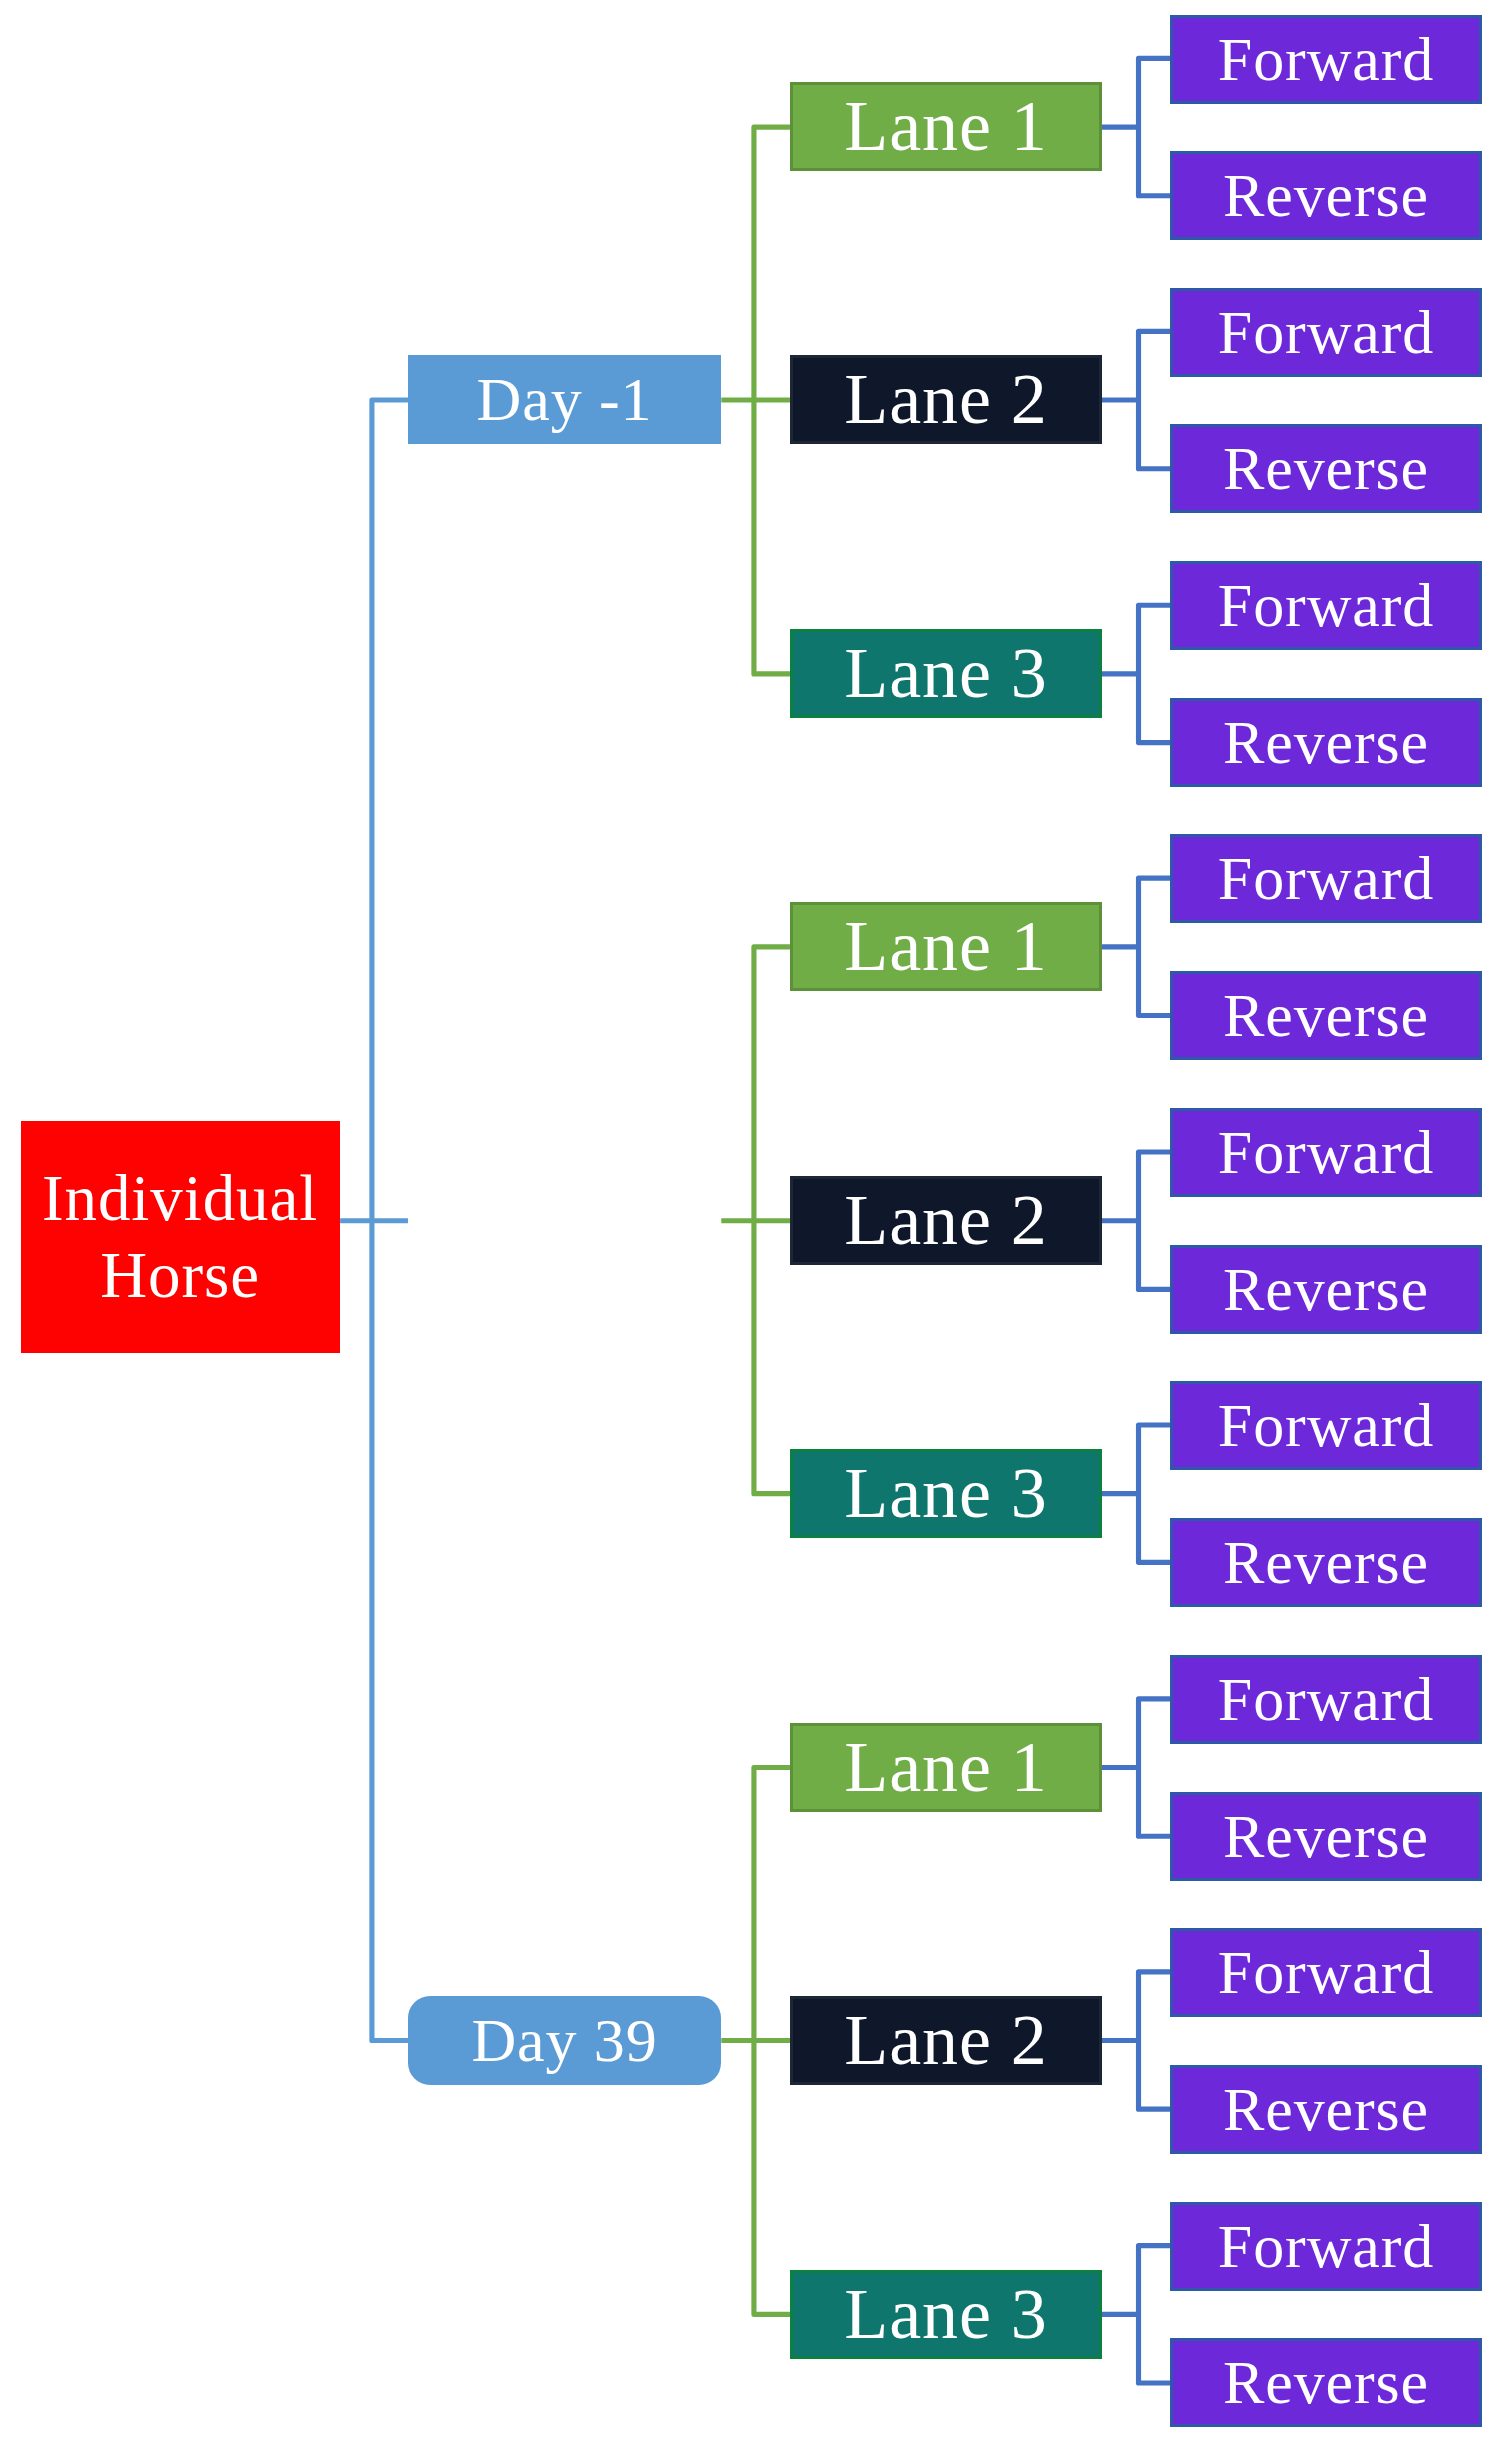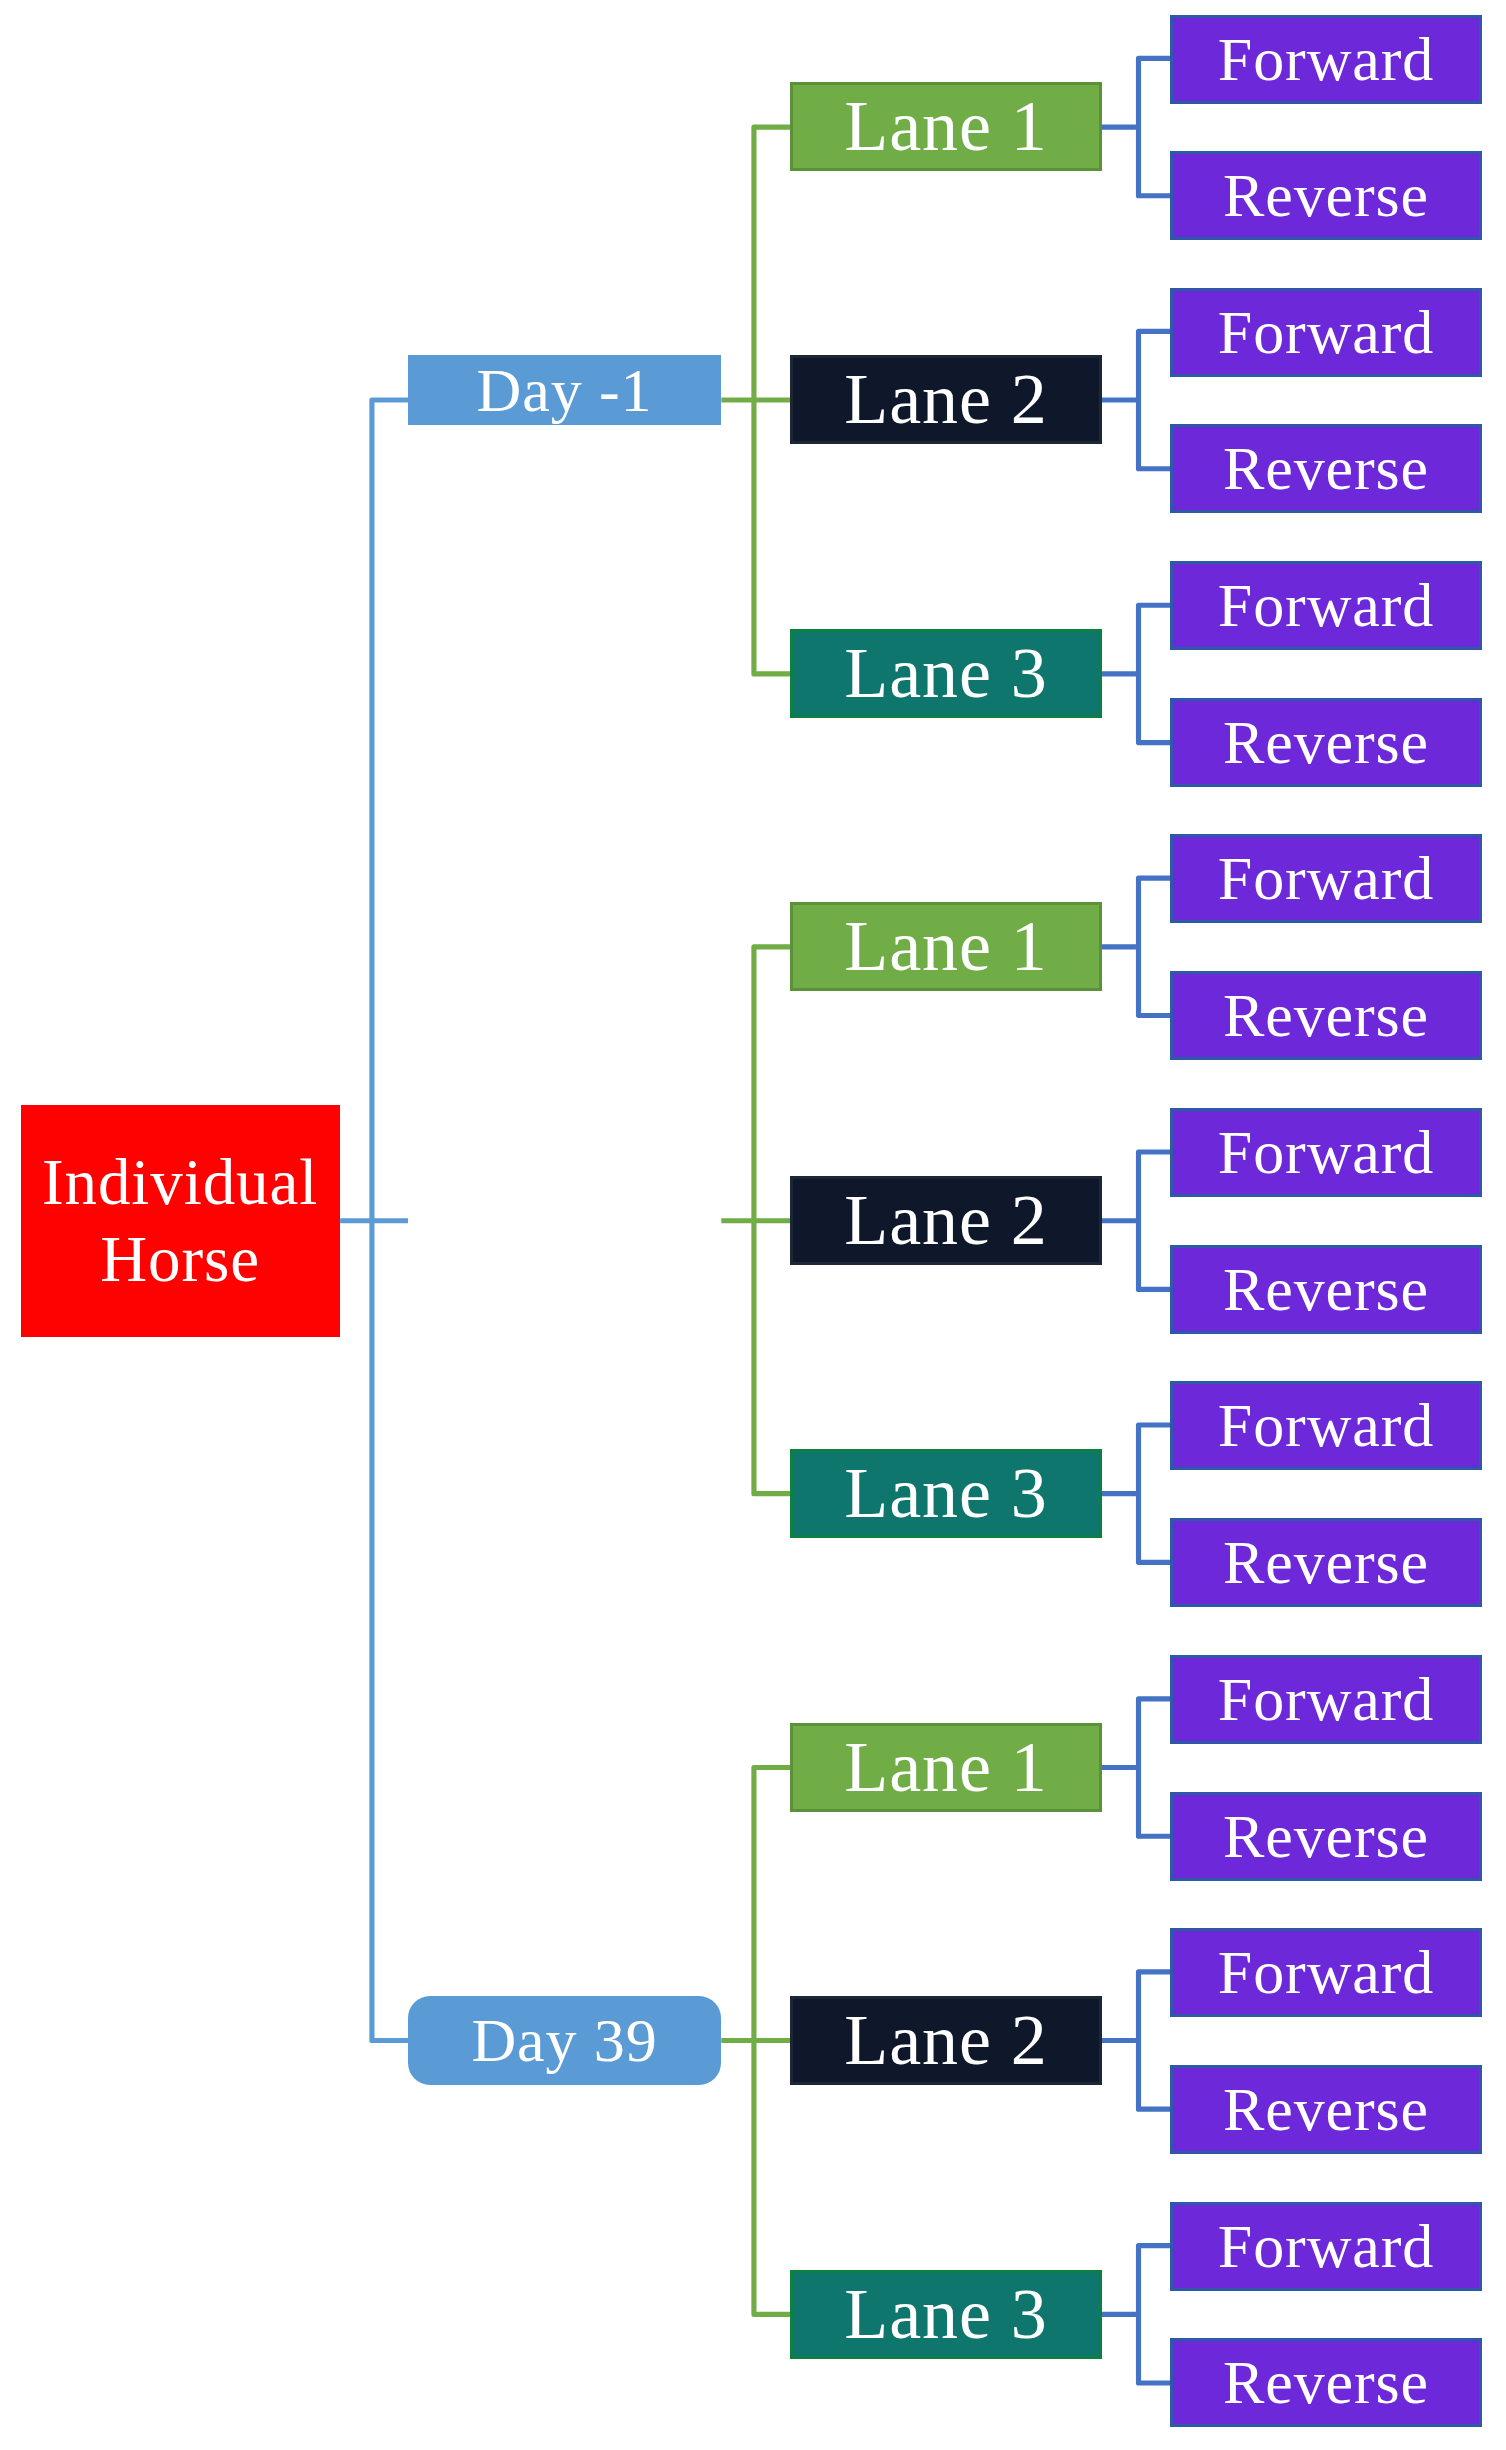--- a/index.html
+++ b/index.html
@@ -21,20 +21,21 @@
     color:#ffffff;
     white-space:nowrap;
     letter-spacing:0.9px;
   }
   .root{
     background:#fe0202;
     font-size:65px;
     line-height:1.18;
     text-align:center;
     white-space:normal;
+    margin-top:16px;
   }
   .day{
     background:#5b9bd5;
     font-size:62px;
   }
   .lane{font-size:72px;}
   .lane1{background:#70ad47;border:3.4px solid #5d9139;}
   .lane2{background:#0f172a;border:3.4px solid #1c2634;}
   .lane3{background:#0f766e;border:3.4px solid #0b8040;}
   .leaf{
@@ -50,21 +51,21 @@
 <div id="stage">
 
   <svg id="wires" viewBox="0 0 1755 2854" xmlns="http://www.w3.org/2000/svg">
     <path d="M475 466H433V2377H475 M396 1422H475" fill="none" stroke="#5b9bd5" stroke-width="6" stroke-linejoin="round"></path>
     <path d="M920 148H878V785H920 M840 466H920 M920 1103H878V1740H920 M840 1422H920 M920 2059H878V2696H920 M840 2377H920" fill="none" stroke="#70ad47" stroke-width="6" stroke-linejoin="round"></path>
     <path d="M1363 68H1326V228H1363 M1283 148H1326 M1363 386H1326V546H1363 M1283 466H1326 M1363 705H1326V865H1363 M1283 785H1326 M1363 1023H1326V1183H1363 M1283 1103H1326 M1363 1342H1326V1502H1363 M1283 1422H1326 M1363 1660H1326V1820H1363 M1283 1740H1326 M1363 1979H1326V2139H1363 M1283 2059H1326 M1363 2297H1326V2457H1363 M1283 2377H1326 M1363 2616H1326V2776H1363 M1283 2696H1326" fill="none" stroke="#4472c4" stroke-width="6" stroke-linejoin="round"></path>
   </svg>
 
   <div class="node root" style="left:20.6px;top:1105px;width:319px;height:232px;">Individual Horse</div>
 
-  <div class="node day" style="left:408px;top:355px;width:313px;height:70px;">Day -1</div>
+  <div class="node day" style="left:408px;top:355px;width:313px;height:89px;">Day -1</div>
   <div class="node day" style="left:408px;top:1996px;width:313px;height:89px;border-radius:22px;">Day 39</div>
 
   <div class="node lane lane1" style="left:790px;top:82px;width:312px;height:89px;">Lane 1</div>
   <div class="node lane lane2" style="left:790px;top:355px;width:312px;height:89px;">Lane 2</div>
   <div class="node lane lane3" style="left:790px;top:629px;width:312px;height:89px;">Lane 3</div>
 
   <div class="node lane lane1" style="left:790px;top:902px;width:312px;height:89px;">Lane 1</div>
   <div class="node lane lane2" style="left:790px;top:1176px;width:312px;height:89px;">Lane 2</div>
   <div class="node lane lane3" style="left:790px;top:1449px;width:312px;height:89px;">Lane 3</div>
 

